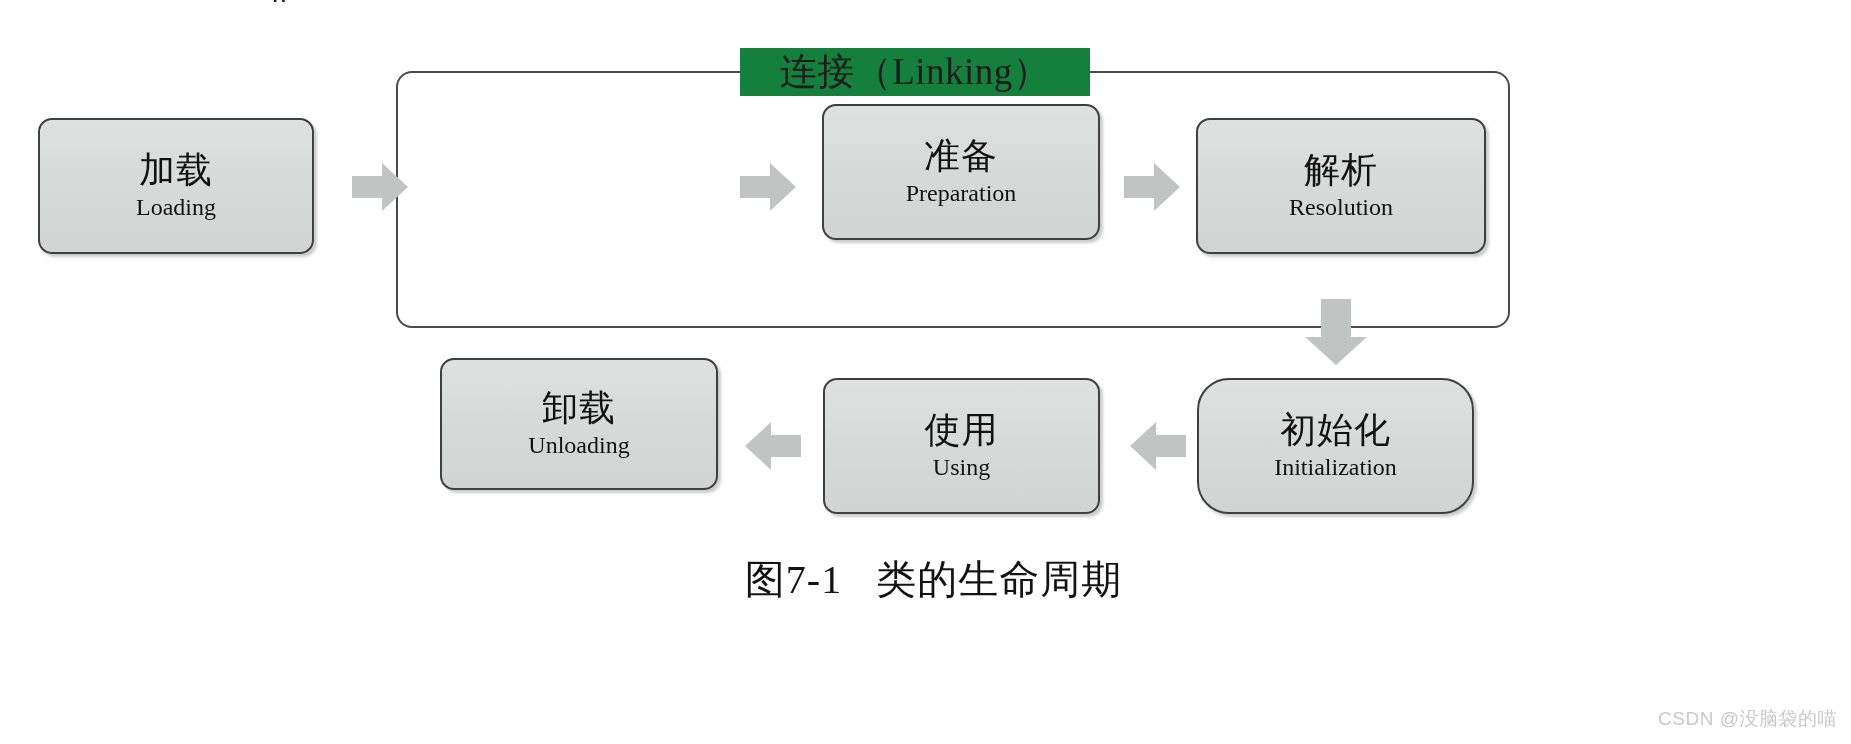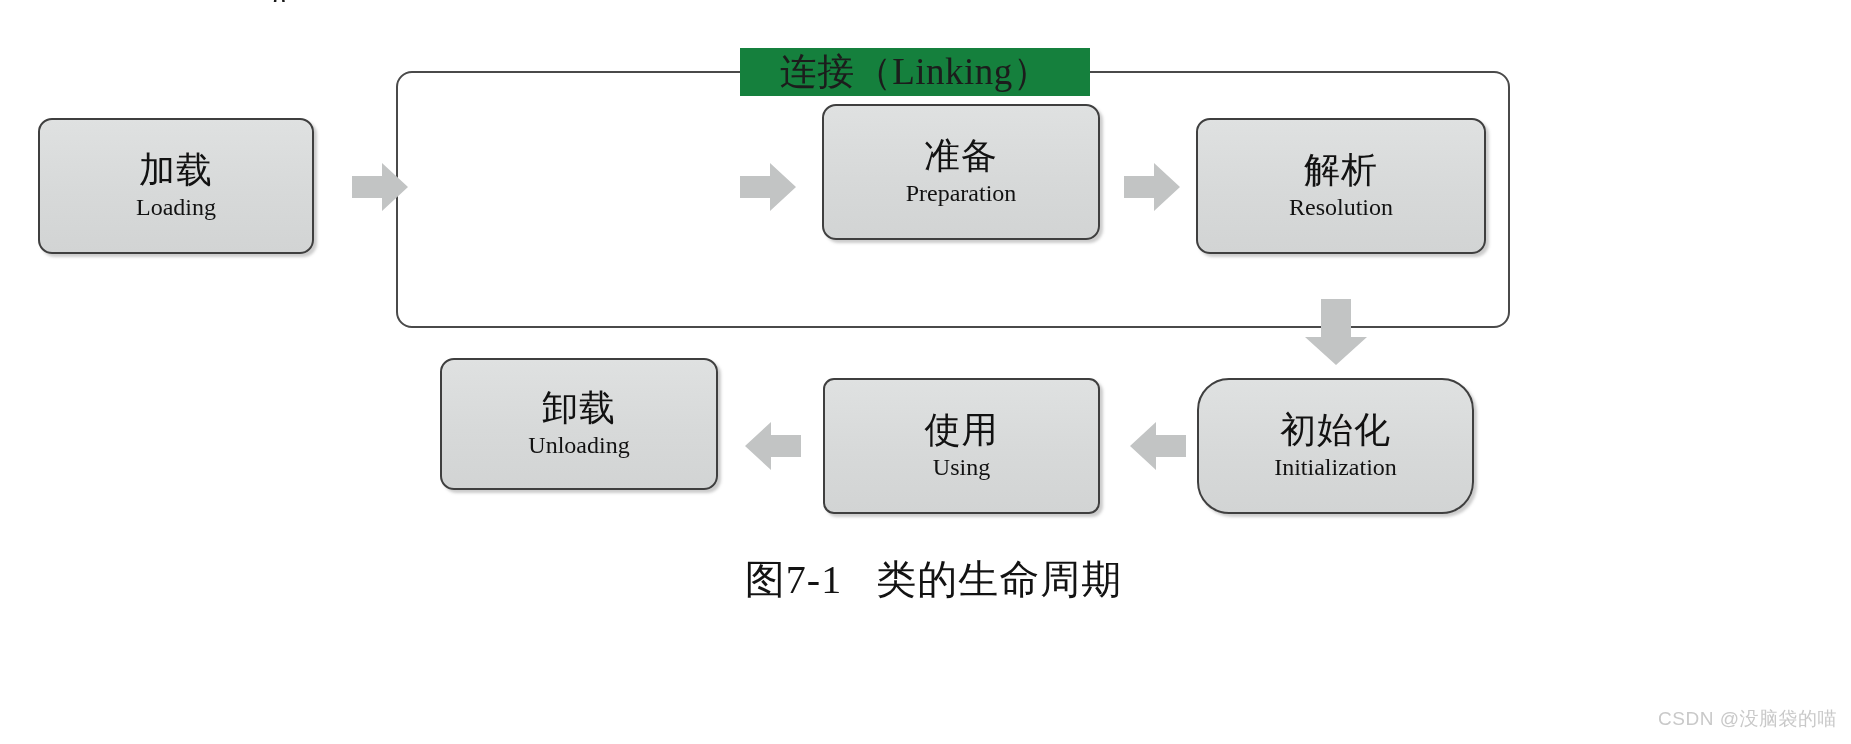--- a/index.html
+++ b/index.html
@@ -174,21 +174,21 @@
     <div class="stage-cn">卸载</div>
     <div class="stage-en">Unloading</div>
   </div>
 
   <div class="arrow" style="left:745px; top:422px; width:56px; height:48px;">
     <svg width="56" height="48" viewBox="0 0 56 48">
       <polygon points="56,13 26,13 26,0 0,24 26,48 26,35 56,35" fill="#c2c4c4"></polygon>
     </svg>
   </div>
 
-  <div class="stage-box" style="left:823px; top:378px; width:277px; height:136px;border-radius:11px;">
+  <div class="stage-box" style="left:823px; top:378px; width:277px; height:136px;">
     <div class="stage-cn">使用</div>
     <div class="stage-en">Using</div>
   </div>
 
   <div class="arrow" style="left:1130px; top:422px; width:56px; height:48px;">
     <svg width="56" height="48" viewBox="0 0 56 48">
       <polygon points="56,13 26,13 26,0 0,24 26,48 26,35 56,35" fill="#c2c4c4"></polygon>
     </svg>
   </div>
 

